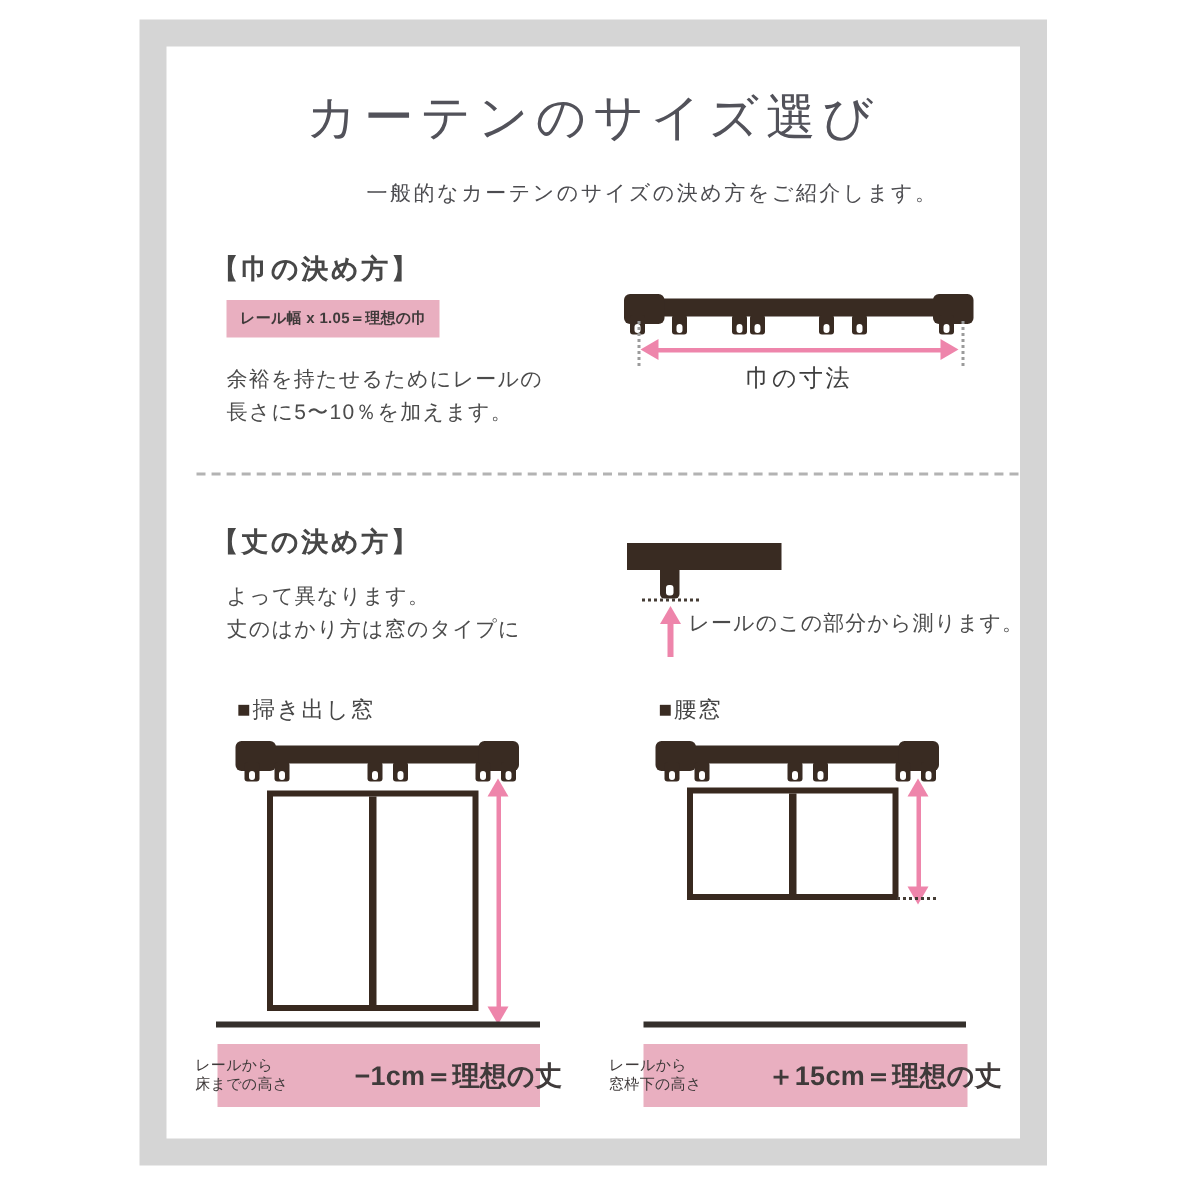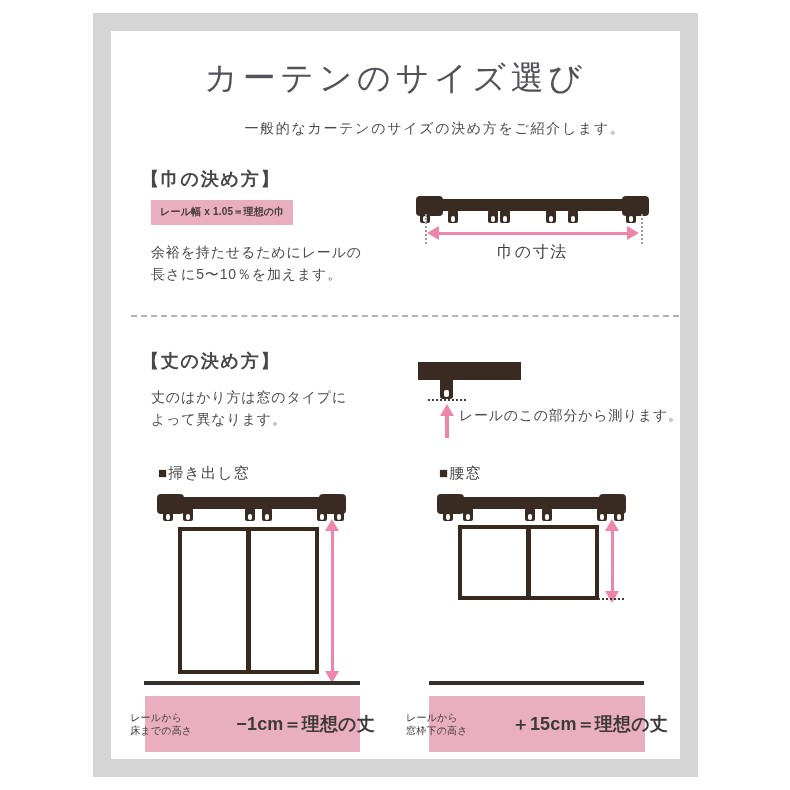--- a/index.html
+++ b/index.html
@@ -78,21 +78,21 @@
   .dim-label{font-size:16px;letter-spacing:.1em;color:#3e3e3e;}
   .rail-note{font-size:14px;letter-spacing:.05em;color:var(--text-dark);}
 
   
   .closeup-bar{position:absolute;background:var(--rail-brown);}
   .closeup-runner{position:absolute;background:var(--rail-brown);border-radius:0 0 3px 3px;}
   .closeup-runner::after{content:'';position:absolute;left:50%;bottom:2px;width:5px;height:7px;
       margin-left:-2.5px;background:#fff;border-radius:2px;}
 
   
-  .result-bar{position:absolute;height:56px;background:var(--highlight-pink);
+  .result-bar{position:absolute;height:42px;background:var(--highlight-pink);
               display:flex;align-items:center;justify-content:center;gap:3px;padding:0 0;}
   .result-prefix{font-size:10px;line-height:1.35;font-weight:500;color:#3f3a3a;letter-spacing:.02em;white-space:nowrap;}
   .result-formula{font-size:18px;font-weight:700;color:#3f3a3a;letter-spacing:.01em;white-space:nowrap;margin-left:41px;}
 </style>
 </head>
 <body>
 
 <div class="frame"></div>
 
 <div class="abs title">カーテンのサイズ選び</div>
@@ -124,22 +124,22 @@
 <div class="h-arrow" style="left:427px;top:226px;width:212px;">
   <div class="shaft"></div>
 </div>
 <div class="abs dim-label" style="left:416px;top:242px;width:233px;text-align:center;">巾の寸法</div>
 
 <div class="abs divider"></div>
 
 <div class="abs section-heading" style="left:141px;top:349px;text-align:right;">【丈の決め方】</div>
 
 <div class="abs desc" style="left:151px;top:386px;">
+  <div>よって異なります。</div>
   <div>丈のはかり方は窓のタイプに</div>
-  <div>よって異なります。</div>
 </div>
 
 <div class="closeup-bar" style="left:418px;top:362px;width:103px;height:18px;"></div>
 <div class="closeup-runner" style="left:440px;top:380px;width:13px;height:19px;"></div>
 <div class="dot-line-h" style="left:428px;top:399px;width:38px;"></div>
 <div class="up-arrow" style="left:440px;top:404px;height:34px;">
   <div class="shaft"></div>
 </div>
 <div class="abs rail-note" style="left:459px;top:407px;">レールのこの部分から測ります。</div>
 

